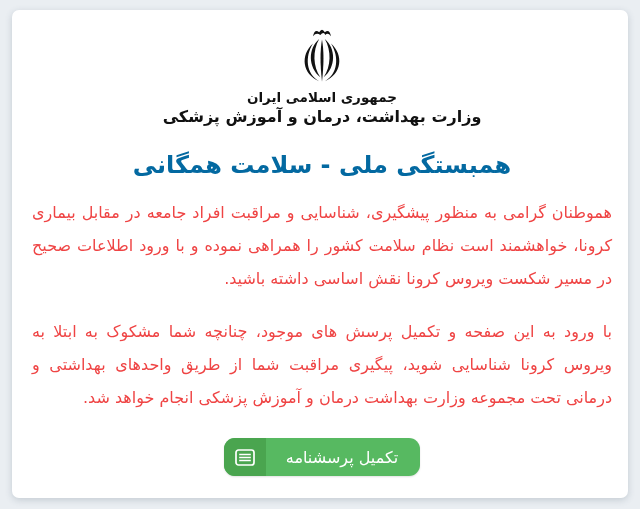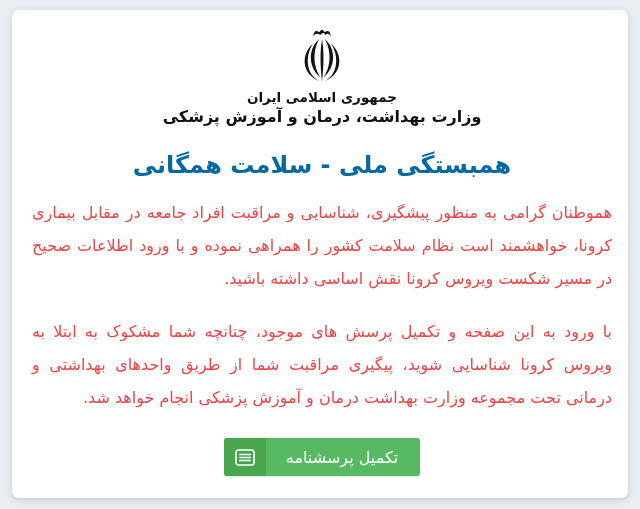--- a/index.html
+++ b/index.html
@@ -52,21 +52,21 @@
     text-align-last: right;
   }
   .paragraphs p + p { margin-top: 20px; }
   .btn {
     margin-top: 24px;
     direction: ltr;
     display: flex;
     align-items: stretch;
     height: 38px;
     border: none;
-    border-radius: 3px;
+    border-radius: 11px;
     overflow: hidden;
     cursor: pointer;
     padding: 0;
     background: #57b961;
     font-family: "DejaVu Sans", sans-serif;
     box-shadow: 0 1px 2px rgba(0,0,0,0.12);
   }
   .btn-icon-seg {
     width: 42px;
     background: #4aa54f;

